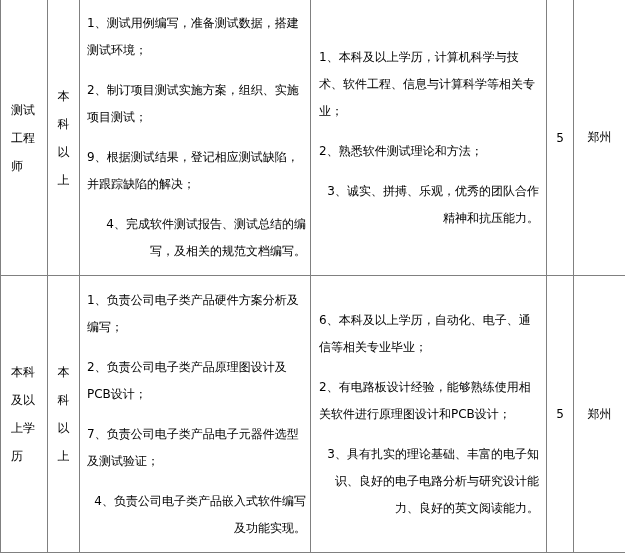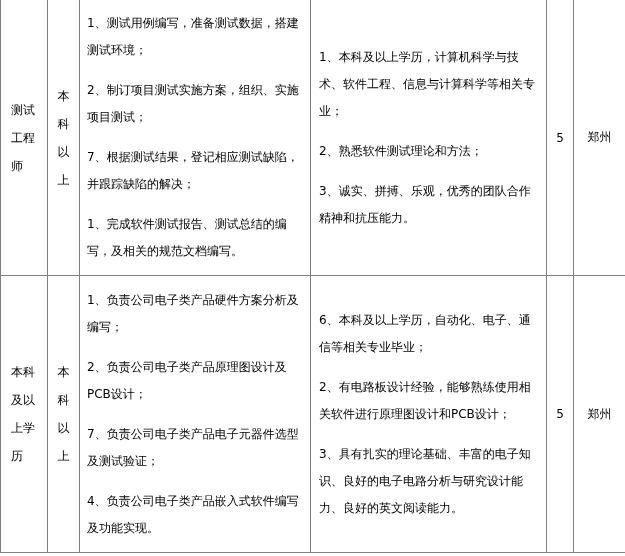--- a/index.html
+++ b/index.html
@@ -50,43 +50,43 @@
     padding: 6px 7px 6px 8px;
   }
   td.cell-count, td.cell-loc {
     text-align: center;
   }
   .para {
     margin: 0 0 13px 0;
     line-height: 27px;
     text-align: left;
   }
-  .para:last-child { margin-bottom: 0; }
+  .para:last-child { margin-bottom: 0; text-align: right; }
 </style>
 </head>
 <body>
 
 <table class="job-table">
   <colgroup>
     <col style="width:47px">
     <col style="width:32px">
     <col style="width:231px">
     <col style="width:236px">
     <col style="width:27px">
     <col style="width:52px">
   </colgroup>
   <tbody>
     <tr>
       <td class="cell-job">测试工程师</td>
       <td class="cell-edu">本科以上</td>
       <td class="cell-duties">
           <p class="para">1、测试用例编写，准备测试数据，搭建测试环境；</p>
           <p class="para">2、制订项目测试实施方案，组织、实施项目测试；</p>
-          <p class="para">7、根据测试结果，登记相应测试缺陷，并跟踪缺陷的解决；</p>
-          <p class="para">1、完成软件测试报告、测试总结的编写，及相关的规范文档编写。</p>
+          <p class="para">9、根据测试结果，登记相应测试缺陷，并跟踪缺陷的解决；</p>
+          <p class="para">4、完成软件测试报告、测试总结的编写，及相关的规范文档编写。</p>
         </td>
       <td class="cell-req">
           <p class="para">1、本科及以上学历，计算机科学与技术、软件工程、信息与计算科学等相关专业；</p>
           <p class="para">2、熟悉软件测试理论和方法；</p>
           <p class="para">3、诚实、拼搏、乐观，优秀的团队合作精神和抗压能力。</p>
         </td>
       <td class="cell-count">5</td>
       <td class="cell-loc">郑州</td>
     </tr>
     <tr>

